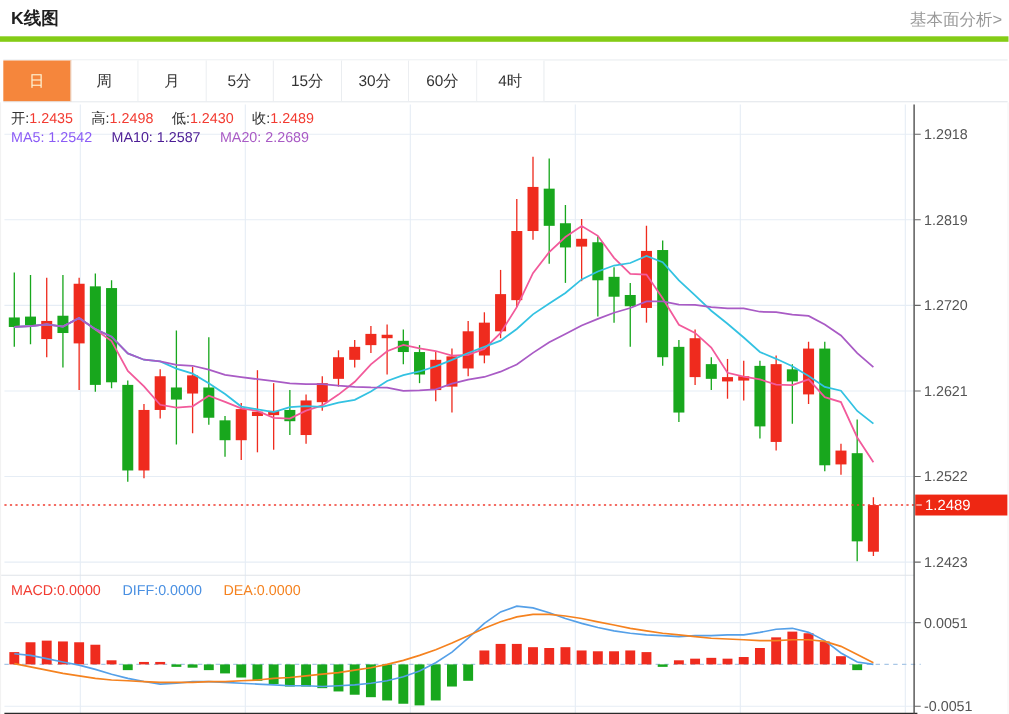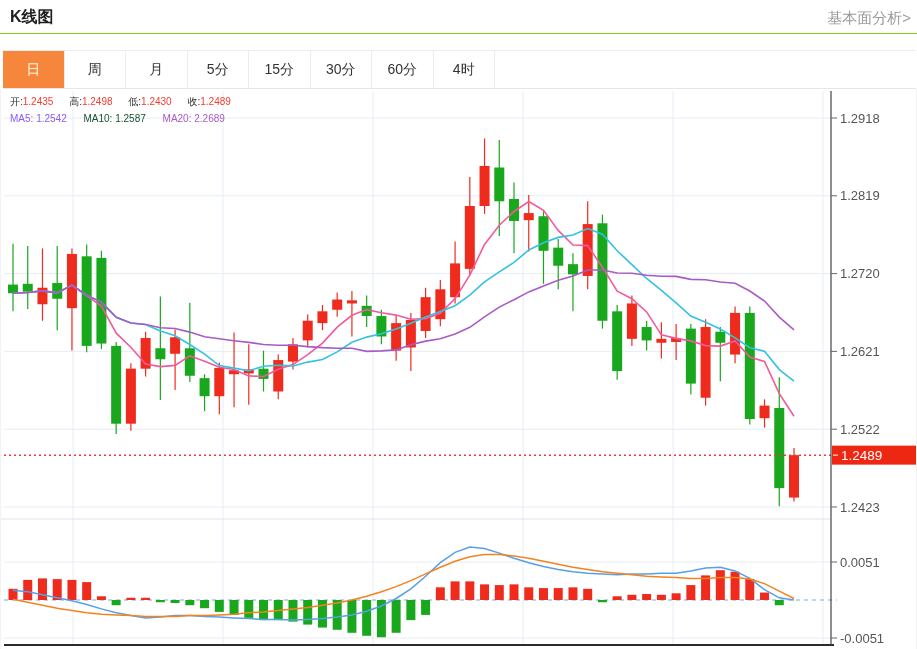--- a/index.html
+++ b/index.html
@@ -1,34 +1,34 @@
 <!DOCTYPE html>
 <html><head>
 <meta charset="utf-8">
 <style>
   html,body{margin:0;padding:0;background:#fff;width:917px;height:649px;overflow:hidden;
             font-family:"Liberation Sans","DejaVu Sans",sans-serif;}
-  #header{height:33px;border-bottom:1px solid #84cc16;position:relative;background:#fff;}
+  #header{height:33px;border-bottom:5px solid #84cc16;position:relative;background:#fff;}
   #page-title{position:absolute;left:10px;top:7px;font-size:16px;font-weight:bold;color:#1f1f1f;}
   #analysis-link{position:absolute;right:6px;top:9px;font-size:15px;color:#999;text-decoration:none;cursor:pointer;}
   #tabbar{margin:16px 1px 0 3px;display:flex;border-top:1px solid #eaedf0;border-bottom:1px solid #e3e7eb;height:37px;background:#fff;}
   .tab{width:60.5px;height:37px;line-height:37px;text-align:center;font-size:14px;color:#333;
        border-right:1px solid #eaedf0;cursor:pointer;background:#fff;user-select:none;}
   .tab.active{background:#f5863c;color:#fff7d9;}
   #chart-area{position:relative;height:561px;border-left:1px solid #f2f2f2;border-right:1px solid #f2f2f2;}
   #ksvg{position:absolute;left:0;top:0;}
   svg text{font-family:"Liberation Sans","DejaVu Sans",sans-serif;}
-  .overlay-row{position:absolute;left:9px;z-index:2;font-size:10px;white-space:nowrap;}
+  .overlay-row{position:absolute;left:9px;z-index:2;font-size:13px;white-space:nowrap;}
   #quote-row{top:6px;}
   #ma-row{top:24px;}
   #macd-row{top:436px;}
   .q-label{color:#333;}
   .q-value{color:#f23b31;margin-right:13px;}
   .ma5-c{color:#8b5cf6;margin-right:14px;}
-  .ma10-c{color:#14532d;margin-right:14px;}
+  .ma10-c{color:#4c1d95;margin-right:14px;}
   .ma20-c{color:#a95bc5;}
   .macd-c{color:#f23b31;margin-right:16px;}
   .diff-c{color:#4a90e2;margin-right:16px;}
   .dea-c{color:#f5821f;}
 </style>
 </head>
 <body>
 
 <div id="header">
   <div id="page-title">K线图</div>
@@ -264,13 +264,18 @@
     <span class="q-label">低:</span><span class="q-value">1.2430</span>
     <span class="q-label">收:</span><span class="q-value">1.2489</span>
   </div>
 
   <div id="ma-row" class="overlay-row">
     <span class="ma5-c"><span>MA5:</span> <span>1.2542</span></span>
     <span class="ma10-c"><span>MA10:</span> <span>1.2587</span></span>
     <span class="ma20-c"><span>MA20:</span> <span>2.2689</span></span>
   </div>
 
+  <div id="macd-row" class="overlay-row">
+    <span class="macd-c"><span>MACD:</span><span>0.0000</span></span>
+    <span class="diff-c"><span>DIFF:</span><span>0.0000</span></span>
+    <span class="dea-c"><span>DEA:</span><span>0.0000</span></span>
+  </div>
 </div>
 
 </body></html>

